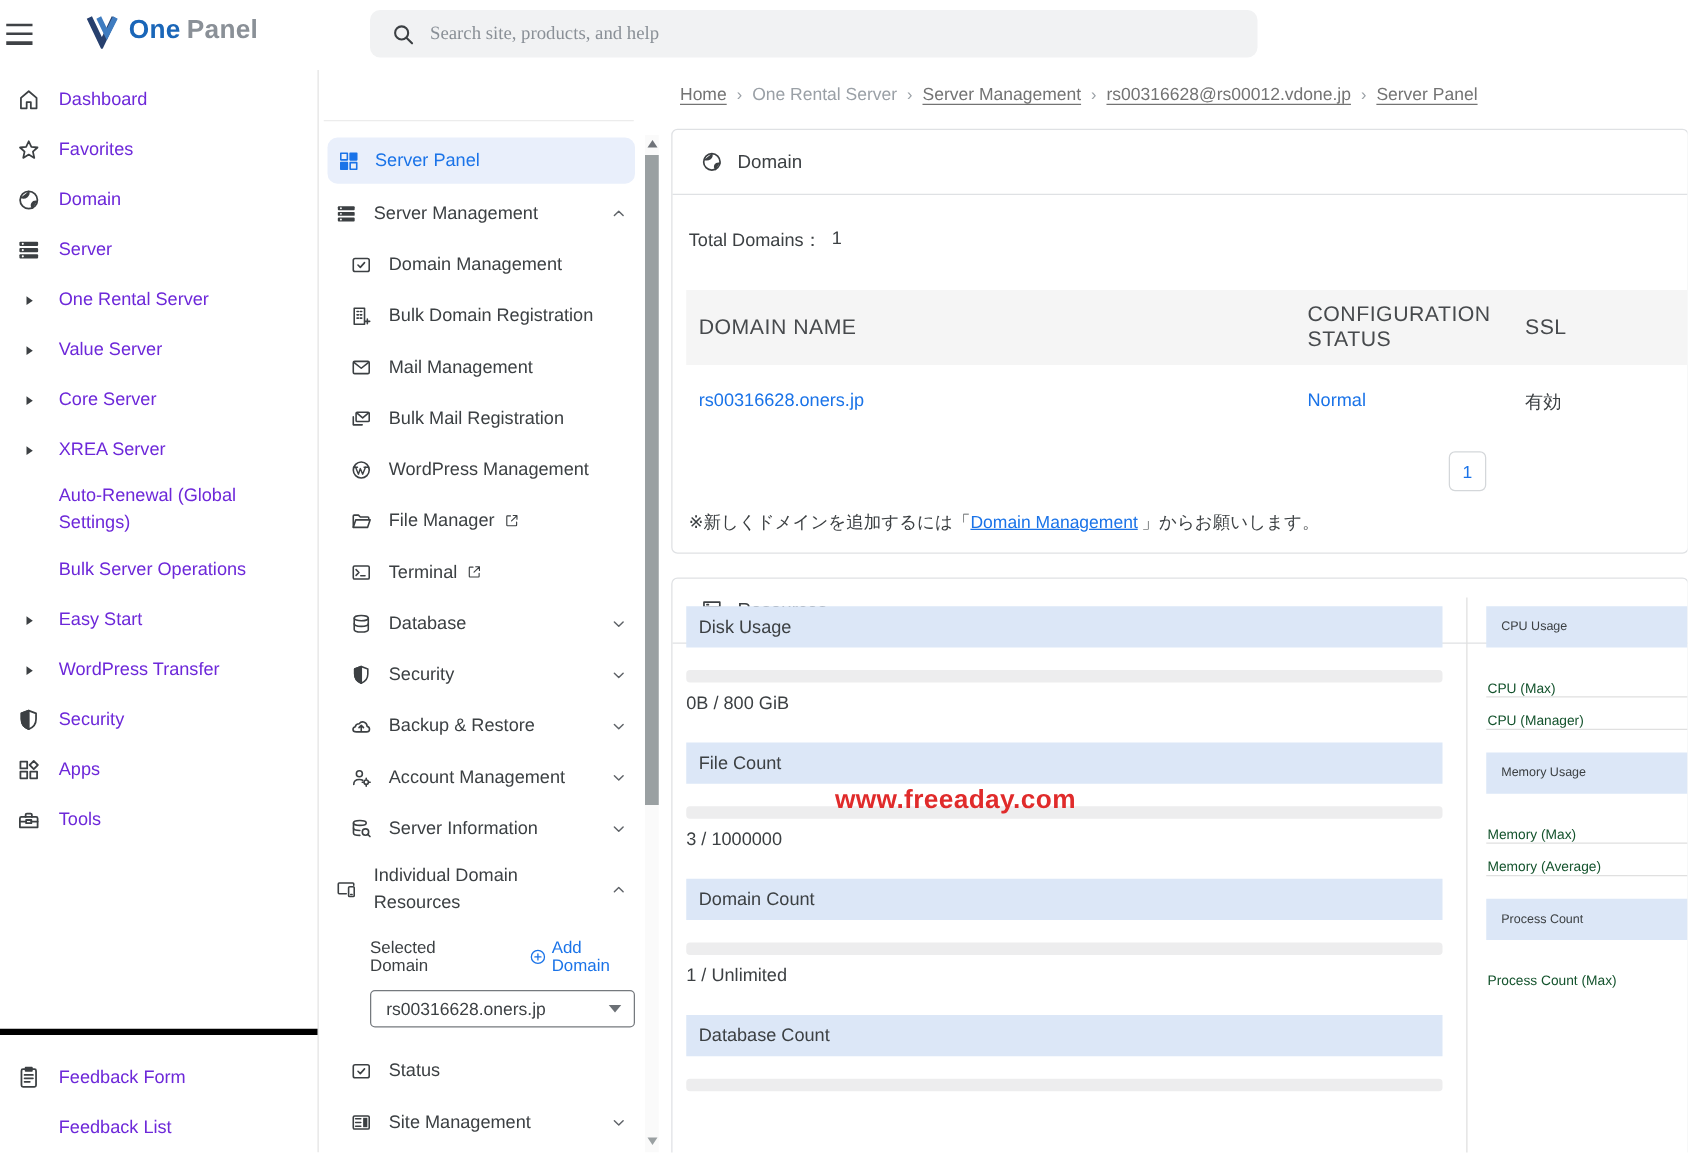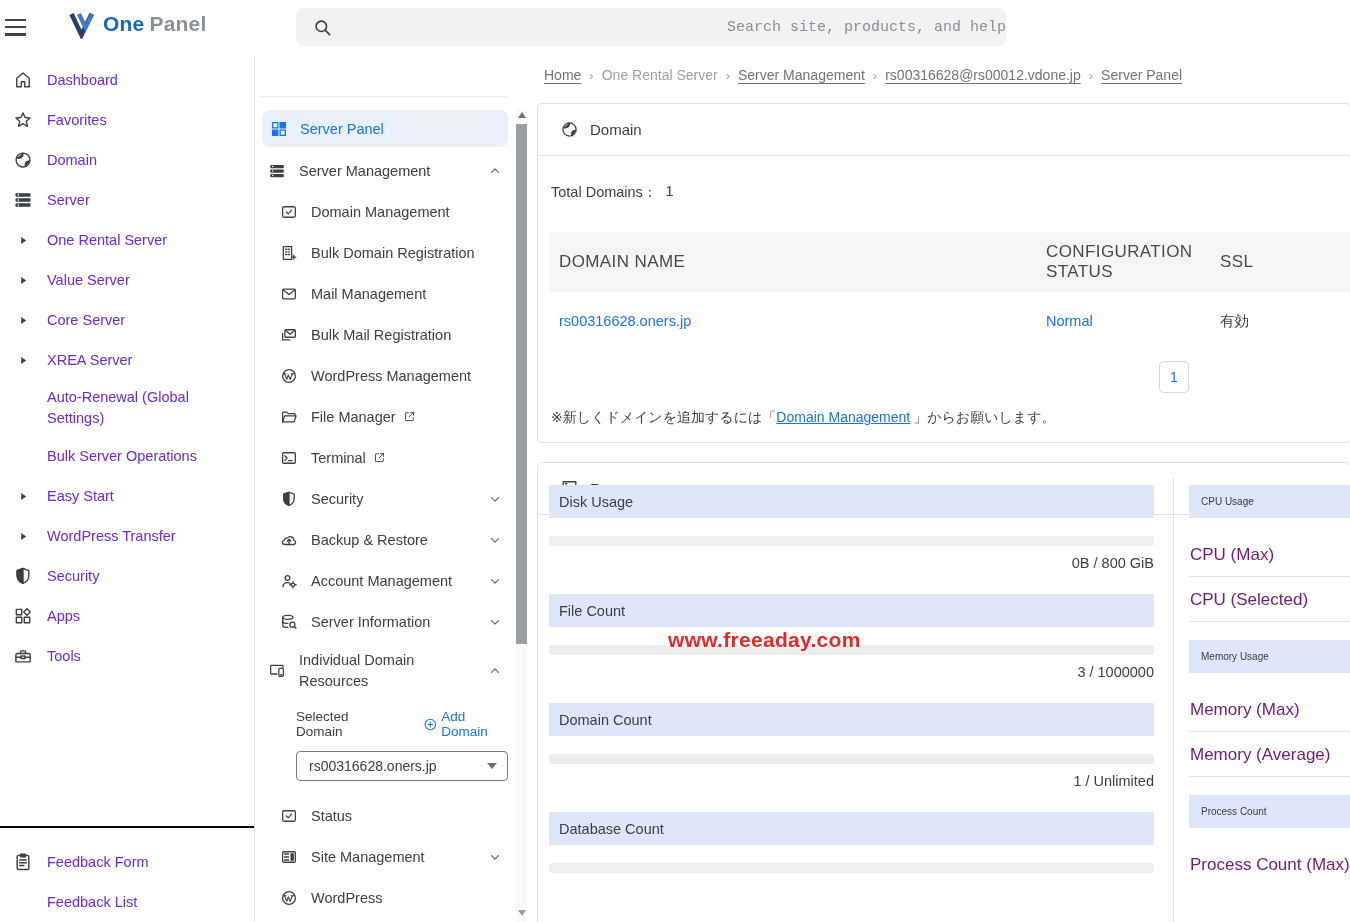--- a/index.html
+++ b/index.html
@@ -10,32 +10,32 @@
   
   .topbar { position:absolute; left:0; top:0; right:0; height:56px; background:#fff; z-index:5; }
   .hamburger { position:absolute; left:5px; top:14px; width:26px; height:26px; cursor:pointer; }
   .hamburger span { display:block; width:21px; height:2.6px; background:#3f4246; margin:4.6px 0; }
   .logo { position:absolute; left:66px; top:9px; display:flex; align-items:center; gap:5px; }
   .logo-one { font-size:21px; font-weight:bold; color:#1a66b8; letter-spacing:.2px; }
   .logo-panel { font-size:21px; font-weight:bold; color:#8a9097; letter-spacing:.2px; }
   .searchbar { position:absolute; left:296px; top:8px; width:710px; height:38px; background:#f1f2f3;
     border-radius:8px; display:flex; align-items:center; padding-left:17px; gap:12px; }
   .searchbar input { border:none; outline:none; background:transparent; font-size:15px; flex:1;
-    color:#a21caf; font-family:Liberation Mono, monospace;text-align:right; }
+    color:#a21caf; font-family:Liberation Serif, serif; }
   .searchbar input::placeholder { color:#8a9097; }
 
   
   .sidebar { position:absolute; left:0; top:56px; bottom:0; width:255px; border-right:1px solid #e4e4e4;
     display:flex; flex-direction:column; padding-top:4px; background:#fff; }
   .side-item { height:40px; display:flex; align-items:center; padding-left:10px; font-size:14.5px;
     color:#6d28d9; cursor:pointer; }
   .side-item .ic { width:26px; min-width:26px; display:flex; justify-content:center; margin-right:11px; }
   .side-item.wrap2 { height:56px; }
   .side-item.wrap2 .lbl { width:170px; line-height:21px; }
-  .side-footer { margin-top:auto; border-top:2px solid #000000; padding-top:14px; }
+  .side-footer { margin-top:auto; border-top:5px solid #000000; padding-top:14px; }
 
   
   .panelmenu { position:absolute; left:256px; top:56px; bottom:0; width:274px; background:#fff; }
   .pm-topline { position:absolute; top:40px; left:3px; width:248px; border-top:1px solid #ececec; }
   .pm-list { position:absolute; left:0; top:54px; width:258px; }
   .pm-item { height:41px; display:flex; align-items:center; padding:0 12px 0 8px; font-size:14.5px;
     color:#3c4043; cursor:pointer; }
   .pm-item .ic { width:26px; min-width:26px; display:flex; justify-content:center; margin-right:9px; }
   .pm-item.sub { padding-left:20px; }
   .pm-item.active { background:#e9effb; border-radius:8px; margin:0 6px 2px 6px; height:37px;
@@ -90,27 +90,27 @@
     border-radius:5px; color:#1a73e8; font-size:14px; display:flex; align-items:center; justify-content:center;
     cursor:pointer; }
   .note { position:absolute; left:13px; top:305px; font-size:14px; color:#3c4043; }
   .note .link { text-decoration:underline; margin-right:3px; }
 
   .res-left { position:absolute; left:11px; top:22px; width:605px; }
   .metric-bar { height:33px; background:#dce7f7; display:flex; align-items:center; padding-left:10px;
     font-size:14.5px; color:#3c4043; }
   .metric-track { height:10px; background:#ededee; border-radius:3px; margin-top:18px; }
   .metric-value { margin-top:9px; height:17px; font-size:14.5px; }
-  .metric { margin-bottom:22px;text-align:right; }
+  .metric { margin-bottom:22px; }
   .res-divider { position:absolute; left:635px; top:15px; bottom:0; width:1px; background:#e0e0e0; }
   .res-right { position:absolute; left:651px; right:0; top:22px; }
   .rgroup { margin-bottom:18px; }
   .rbar { height:33px; background:#dce7f7; display:flex; align-items:center; padding-left:12px;
     font-size:10px; margin-bottom:14px; }
-  .rrow { padding:13px 0 11px 1px; border-bottom:1px solid #e0e0e0; font-size:17px; color:#701a75; }
+  .rrow { padding:13px 0 0 1px; border-bottom:1px solid #e0e0e0; font-size:11px; color:#14532d; }
 
   .watermark { position:absolute; left:138px; top:572px; color:#e02b2b; font-size:21px; font-weight:bold;
     z-index:9; letter-spacing:.3px; }
 
   svg.s { stroke:#3c4043; fill:none; stroke-width:1.7; stroke-linecap:round; stroke-linejoin:round; }
   svg.sb { stroke:#1a73e8; fill:none; stroke-width:1.7; stroke-linecap:round; stroke-linejoin:round; }
 </style>
 </head>
 <body>
 
@@ -413,20 +413,35 @@
         </span>
           <span class="lbl">Terminal</span>
         <span class="ext">
           <svg class="s" width="13" height="13" viewBox="0 0 24 24">
               <path d="M10 5 H5.5 Q4.5 5 4.5 6 V18.5 Q4.5 19.5 5.5 19.5 H18 Q19 19.5 19 18.5 V14"></path>
             <path d="M14 4.5 H19.5 V10 M19.5 4.5 L11.5 12.5"></path>
             </svg>
         </span>
       </div>
 
+      <div class="pm-item sub">
+        <span class="ic">
+          <svg class="s" width="18" height="18" viewBox="0 0 24 24">
+              <ellipse cx="12" cy="6" rx="7.5" ry="2.8"></ellipse>
+            <path d="M4.5 6 V18 C4.5 19.6 7.8 20.8 12 20.8 C16.2 20.8 19.5 19.6 19.5 18 V6"></path>
+            <path d="M4.5 12 C4.5 13.6 7.8 14.8 12 14.8 C16.2 14.8 19.5 13.6 19.5 12"></path>
+            </svg>
+        </span>
+          <span class="lbl">Database</span>
+        <span class="pm-chev">
+          <svg class="s" width="14" height="14" viewBox="0 0 24 24" style="stroke:#5f6368;stroke-width:2">
+              <path d="M6 9.5 L12 15.5 L18 9.5"></path>
+            </svg>
+        </span>
+      </div>
 
       <div class="pm-item sub">
         <span class="ic">
           <svg class="s" width="18" height="18" viewBox="0 0 24 24">
               <path d="M12 3 L19 5.6 V11 C19 15.6 16.1 19.2 12 20.7 C7.9 19.2 5 15.6 5 11 V5.6 Z"></path>
             <path d="M12 3 L5 5.6 V11 C5 15.6 7.9 19.2 12 20.7 Z" fill="#3c4043"></path>
             </svg>
         </span>
           <span class="lbl">Security</span>
         <span class="pm-chev">
@@ -648,21 +663,21 @@
           <div class="metric-value"></div>
         </div>
       </div>
 
       <div class="res-divider"></div>
 
       <div class="res-right">
         <div class="rgroup">
           <div class="rbar">CPU Usage</div>
           <div class="rrow">CPU (Max)</div>
-          <div class="rrow">CPU (Selected)</div>
+          <div class="rrow">CPU (Manager)</div>
         </div>
         <div class="rgroup">
           <div class="rbar">Memory Usage</div>
           <div class="rrow">Memory (Max)</div>
           <div class="rrow">Memory (Average)</div>
         </div>
         <div class="rgroup">
           <div class="rbar">Process Count</div>
           <div class="rrow" style="border-bottom:none">Process Count (Max)</div>
         </div>

